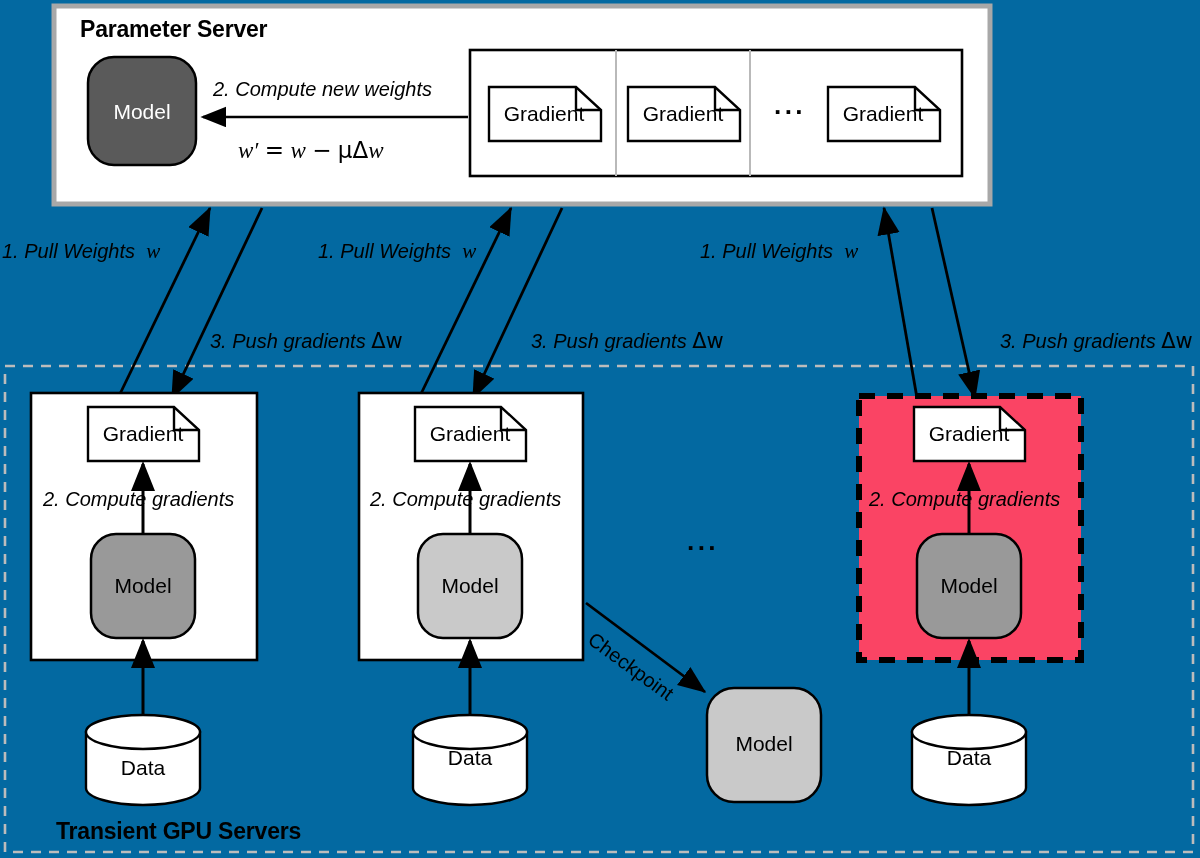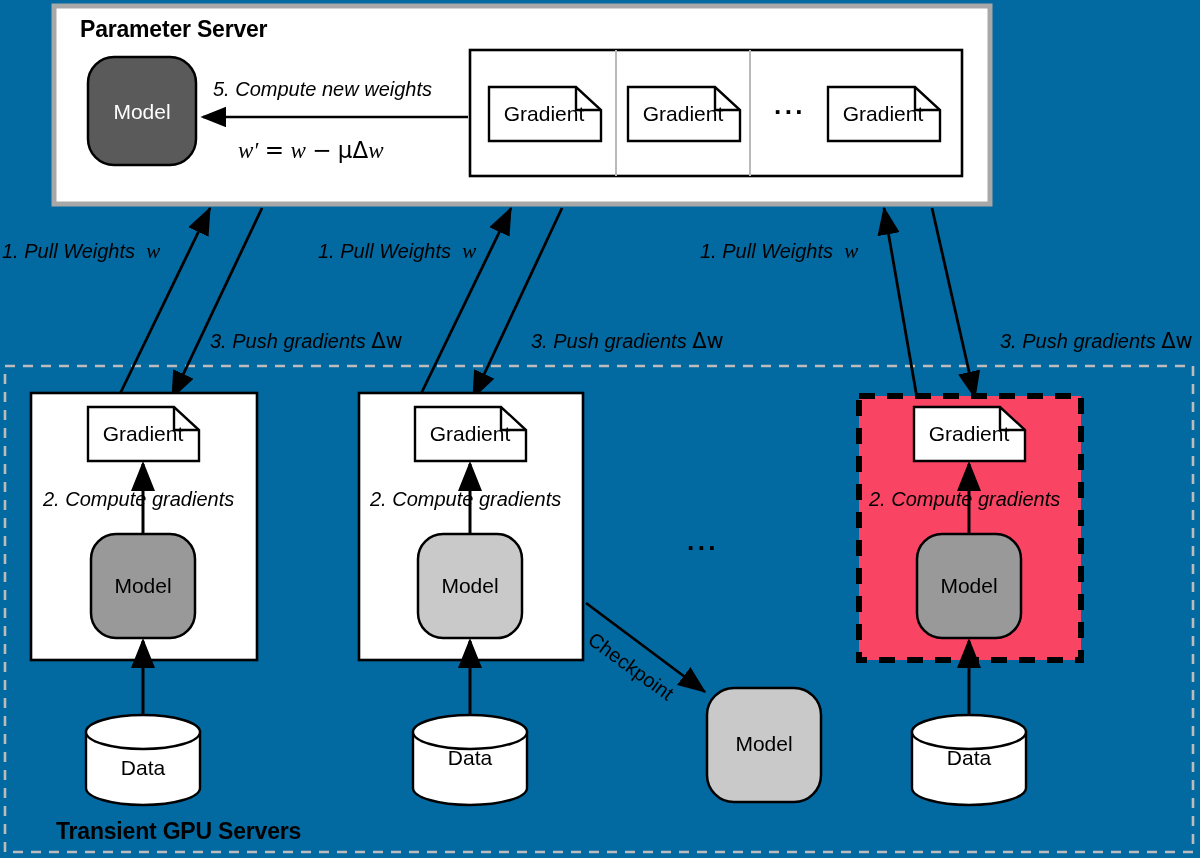--- a/index.html
+++ b/index.html
@@ -110,21 +110,21 @@
     <g>
       <path d="M912,732 L912,788 a57,17 0 0 0 114,0 L1026,732 Z" fill="#ffffff" stroke="#000" stroke-width="2.4"></path>
       <ellipse cx="969" cy="732" rx="57" ry="17" fill="#ffffff" stroke="#000" stroke-width="2.4"></ellipse>
     </g>
   </svg>
 
   <div class="lbl hdr" style="left:80px;top:16px;">Parameter Server</div>
 
   <div class="lbl plain ctr" style="left: 142px; top: 112px; color: rgb(255, 255, 255);">Model</div>
 
-  <div class="lbl italic" style="left:213px;top:78px;">5. Compute new weights</div>
+  <div class="lbl italic" style="left:213px;top:78px;">2. Compute new weights</div>
 
   <div class="lbl eq" style="left:238px;top:137px;">
     <i>w</i><i>′</i>&nbsp;<span class="up">=</span>&nbsp;<i>w</i>&nbsp;<span class="up">−</span>&nbsp;<span class="up">μ</span><span class="up">Δ</span><i>w</i>
   </div>
 
   <div class="lbl plain ctr" style="left:544px;top:114px;">Gradient</div>
   <div class="lbl plain ctr" style="left:683px;top:114px;">Gradient</div>
   <div class="lbl plain ctr" style="left:883px;top:114px;">Gradient</div>
   <div class="lbl dots ctr" style="left:790px;top:112px;">···</div>
 

